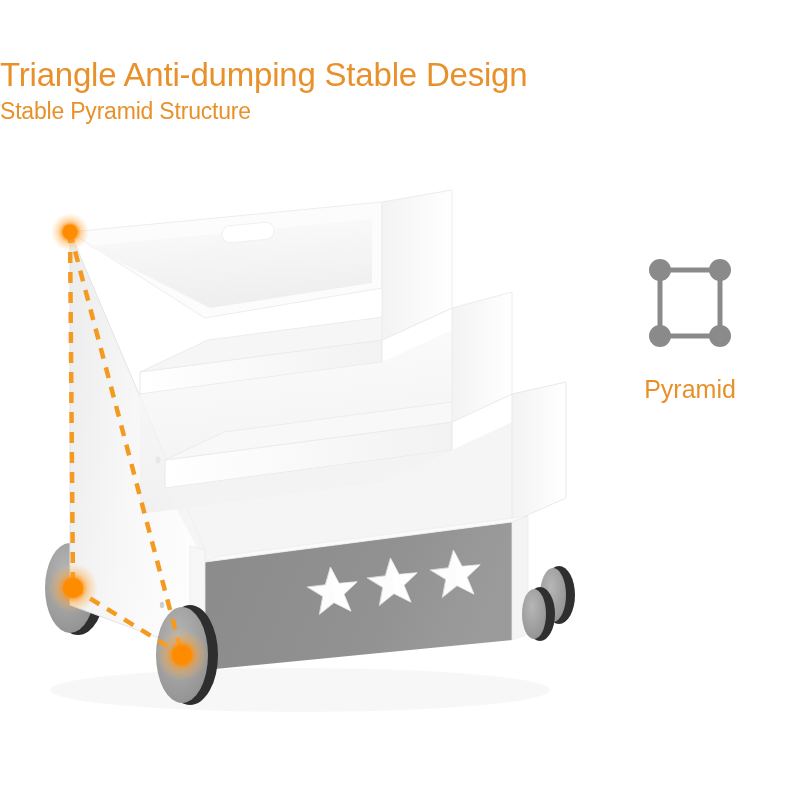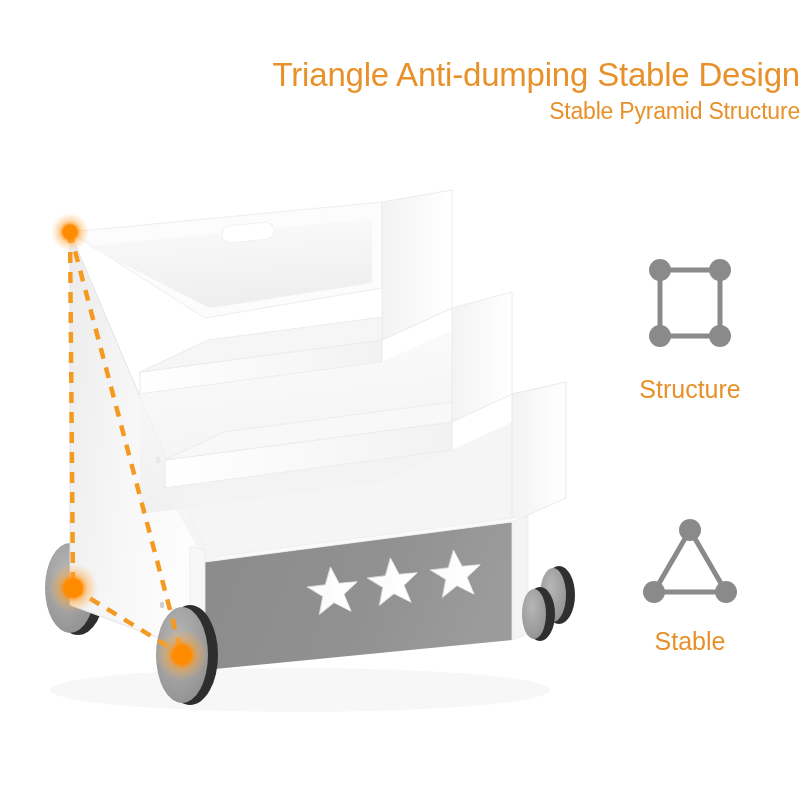--- a/index.html
+++ b/index.html
@@ -22,21 +22,21 @@
     width: 800px;
     height: 800px;
     background: #ffffff;
   }
 
   
   .headline {
     position: absolute;
     left: 0;
     width: 800px;
-    text-align: right;
+    text-align: left;
     color: #e8912a;
     font-weight: 400;
     letter-spacing: -0.2px;
     white-space: nowrap;
   }
   #title-main {
     top: 55px;
     font-size: 33px;
     line-height: 40px;
   }
@@ -216,28 +216,17 @@
     <svg class="diagram-svg" width="110" height="112" viewBox="0 0 110 112" xmlns="http://www.w3.org/2000/svg">
       <line x1="25" y1="22" x2="85" y2="22" stroke="#8a8a8a" stroke-width="5"></line>
       <line x1="85" y1="22" x2="85" y2="88" stroke="#8a8a8a" stroke-width="5"></line>
       <line x1="85" y1="88" x2="25" y2="88" stroke="#8a8a8a" stroke-width="5"></line>
       <line x1="25" y1="88" x2="25" y2="22" stroke="#8a8a8a" stroke-width="5"></line>
       <circle cx="25" cy="22" r="11" fill="#8a8a8a"></circle>
       <circle cx="85" cy="22" r="11" fill="#8a8a8a"></circle>
       <circle cx="25" cy="88" r="11" fill="#8a8a8a"></circle>
       <circle cx="85" cy="88" r="11" fill="#8a8a8a"></circle>
     </svg>
-    <div class="diagram-label">Structure</div>
+    <div class="diagram-label">Pyramid</div>
   </div>
 
-  <div class="diagram-block" id="block-stable">
-    <svg class="diagram-svg" width="110" height="100" viewBox="0 0 110 100" xmlns="http://www.w3.org/2000/svg">
-      <line x1="55" y1="18" x2="19" y2="80" stroke="#8a8a8a" stroke-width="5"></line>
-      <line x1="55" y1="18" x2="91" y2="80" stroke="#8a8a8a" stroke-width="5"></line>
-      <line x1="19" y1="80" x2="91" y2="80" stroke="#8a8a8a" stroke-width="5"></line>
-      <circle cx="55" cy="18" r="11" fill="#8a8a8a"></circle>
-      <circle cx="19" cy="80" r="11" fill="#8a8a8a"></circle>
-      <circle cx="91" cy="80" r="11" fill="#8a8a8a"></circle>
-    </svg>
-    <div class="diagram-label">Stable</div>
-  </div>
 
 </div>
 
 </body></html>

